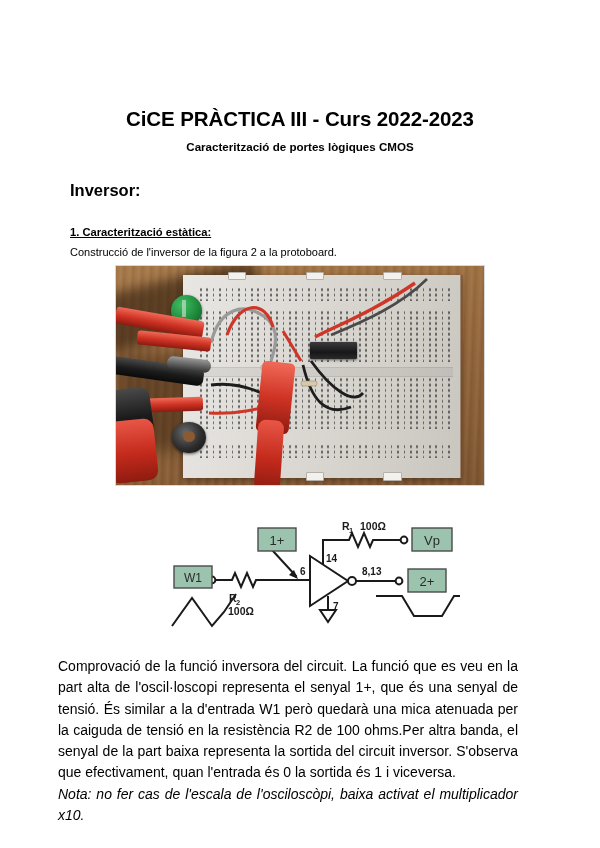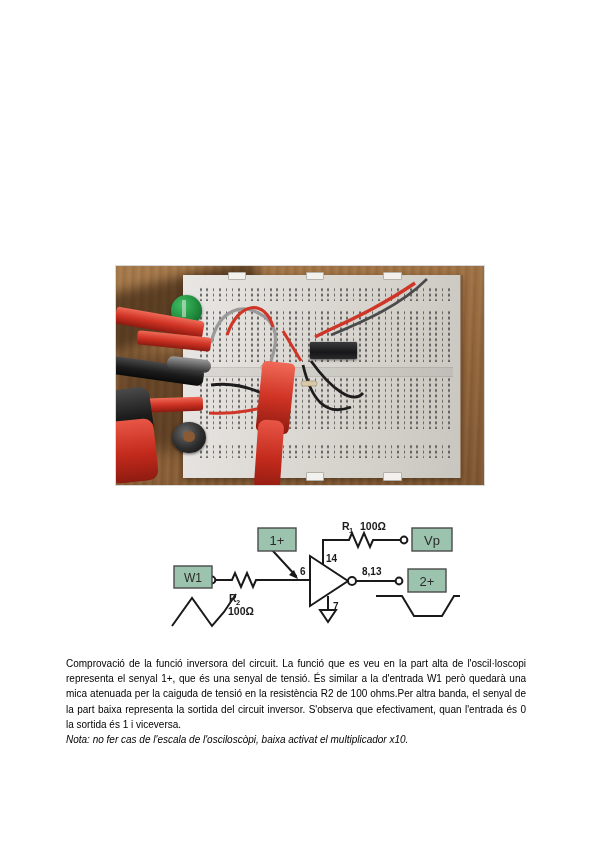--- a/index.html
+++ b/index.html
@@ -236,37 +236,44 @@
     left: 150px;
     top: 518px;
     width: 310px;
     height: 120px;
   }
   .diagram-wrap svg { display: block; }
 
   
   .body-text {
     position: absolute;
-    left: 66px;
+    left: 58px;
     top: 656px;
     width: 460px;
-    font-size: 10px;
+    font-size: 14px;
     line-height: 1.52;
     text-align: justify;
   }
   .body-text p { margin: 0; }
   .note {
     font-style: italic;
   }
 </style>
 </head>
 <body>
 
 <div class="page">
 
+  <div class="content">
+    <h1 class="doc-title">CiCE PRÀCTICA III - Curs 2022-2023</h1>
+    <h2 class="doc-subtitle">Caracterització de portes lògiques CMOS</h2>
+    <h3 class="section-title">Inversor:</h3>
+    <h4 class="subsection-title">1. Caracterització estàtica:</h4>
+    <p class="subsection-body">Construcció de l'inversor de la figura 2 a la protoboard.</p>
+  </div>
 
   <div class="photo-wrap">
     <div class="photo">
 
       <div class="ph-desk"></div>
       <div class="ph-shadow1"></div>
       <div class="ph-shadow2"></div>
 
       <div class="ph-board">
         <div class="ph-board-edge"></div>

